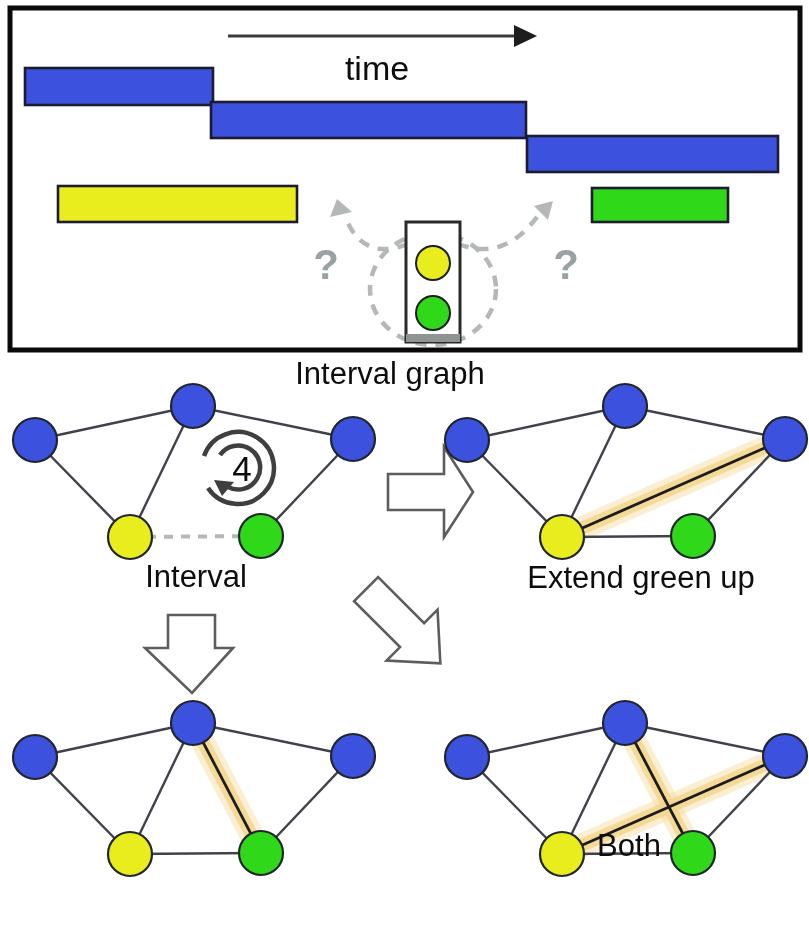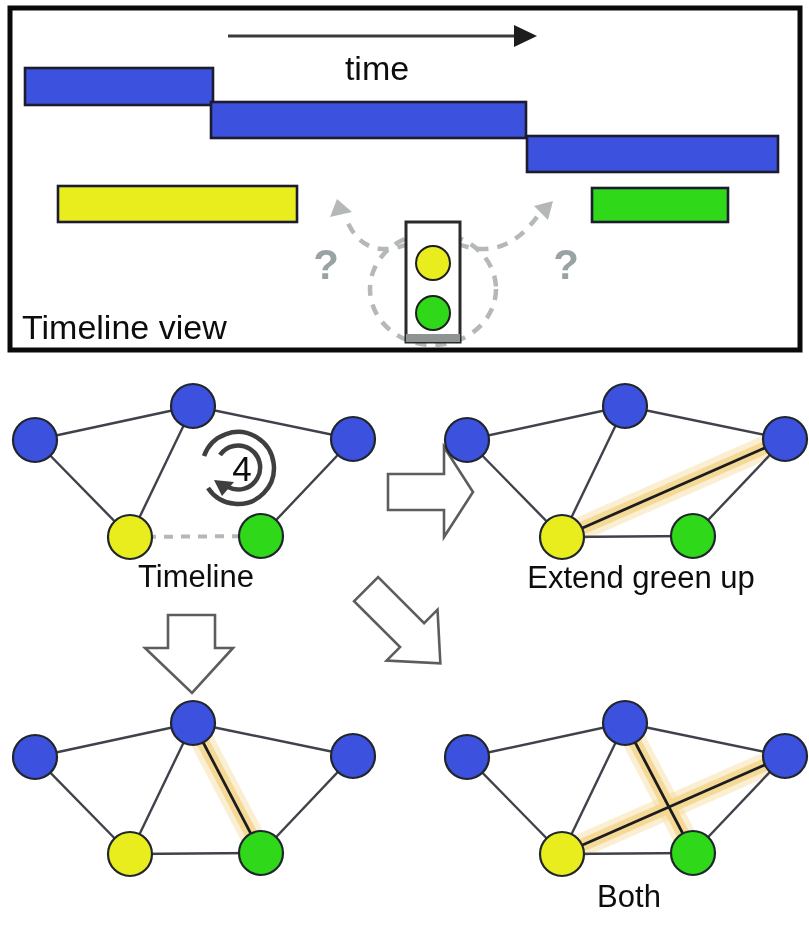--- a/index.html
+++ b/index.html
@@ -130,20 +130,20 @@
       <line x1="125" y1="159" x2="348" y2="61" class="edge new"></line>
       <line x1="188" y1="28" x2="256" y2="158" class="edge new"></line>
       <circle cx="30" cy="62" r="22" class="node blue"></circle>
       <circle cx="188" cy="28" r="22" class="node blue"></circle>
       <circle cx="348" cy="61" r="22" class="node blue"></circle>
       <circle cx="125" cy="159" r="22" class="node yellow"></circle>
       <circle cx="256" cy="158" r="22" class="node green"></circle>
     </svg>
 
   <div class="lbl-lg" style="left:377px;top:49px;transform:translateX(-50%)">time</div>
-  <div class="lbl-lg" style="left:22px;top:308px">Timeline view</div>
   <div class="qmark" style="left:326px;top:241px">?</div>
   <div class="qmark" style="left:566px;top:241px">?</div>
+  <div class="lbl center" style="left:390px;top:356px">Interval graph</div>
   <div class="badge4" style="left:242px;top:449px">4</div>
-  <div class="lbl center" style="left:196px;top:559px">Timeline</div>
+  <div class="lbl center" style="left:196px;top:559px">Interval</div>
   <div class="lbl center" style="left:641px;top:560px">Extend green up</div>
-  <div class="lbl center" style="left:629px;top:879px">Both</div>
+  <div class="lbl center" style="left:629px;top:828px">Both</div>
 </div>
 
 </body></html>

